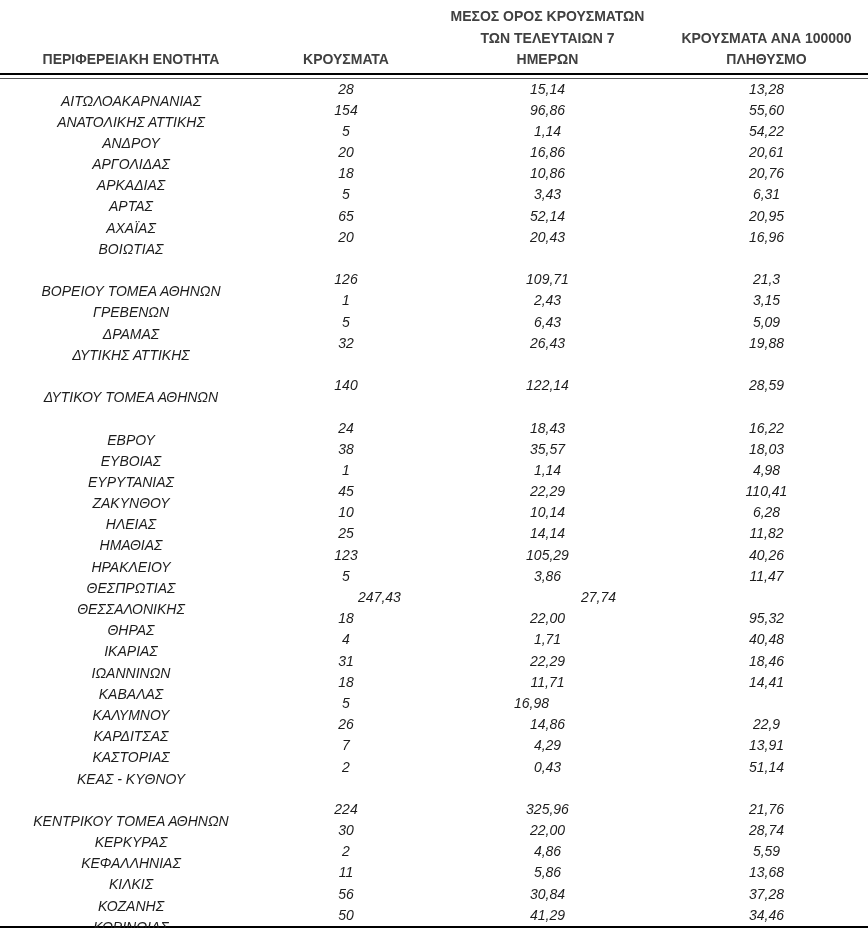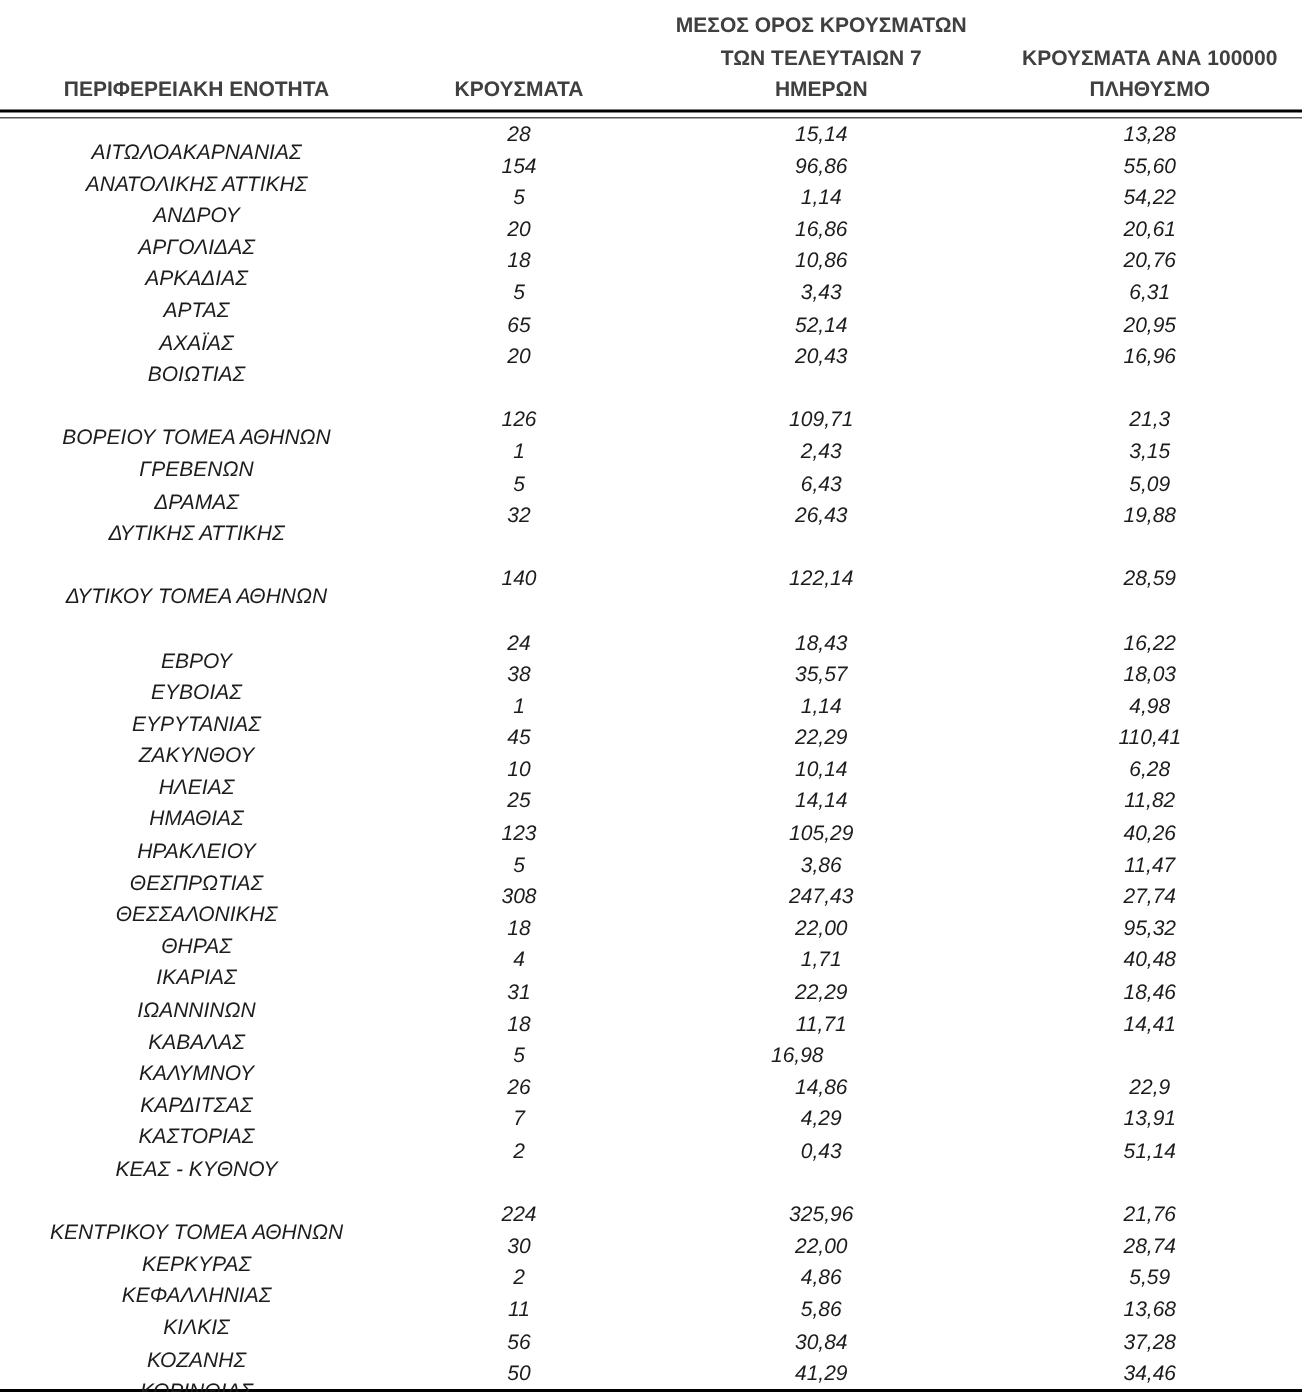--- a/index.html
+++ b/index.html
@@ -222,21 +222,20 @@
           <div class="cell c4">40,26</div>
         </div>
         <div class="row">
           <div class="cell c1">ΘΕΣΠΡΩΤΙΑΣ</div>
           <div class="cell c2">5</div>
           <div class="cell c3">3,86</div>
           <div class="cell c4">11,47</div>
         </div>
         <div class="row">
           <div class="cell c1">ΘΕΣΣΑΛΟΝΙΚΗΣ</div>
-          <div class="cell c2">308</div>
           <div class="cell c3">247,43</div>
           <div class="cell c4">27,74</div>
         </div>
         <div class="row">
           <div class="cell c1">ΘΗΡΑΣ</div>
           <div class="cell c2">18</div>
           <div class="cell c3">22,00</div>
           <div class="cell c4">95,32</div>
         </div>
         <div class="row">

